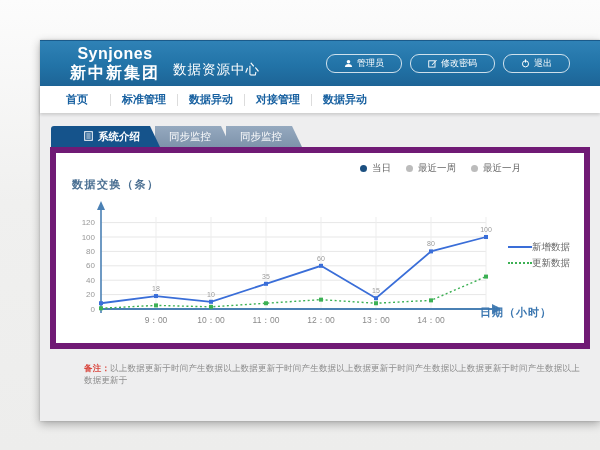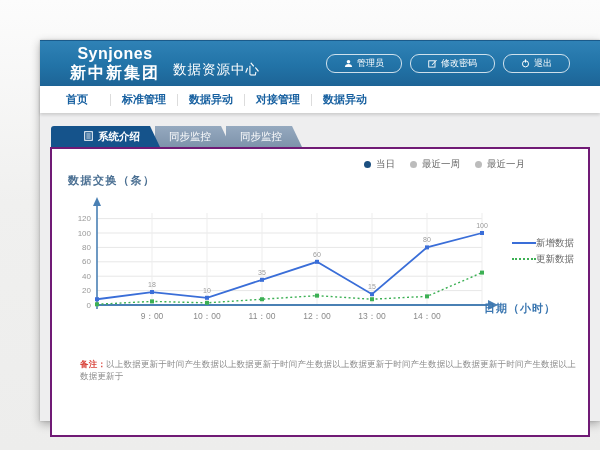--- a/index.html
+++ b/index.html
@@ -43,21 +43,21 @@
   .tabs { display:flex; height:21px; position:relative; z-index:2; margin-left:1px; }
   .tab {
     display:flex; align-items:center; justify-content:center; gap:5px;
     color:#fff; font-size:10.5px; padding:0 20px 0 14px; cursor:pointer;
     clip-path:polygon(0 0, calc(100% - 10px) 0, 100% 100%, 0 100%);
   }
   .tab.active   { background:#15538b; z-index:3; border-top-left-radius:3px; font-weight:700;padding-left:33px; }
   .tab.inactive { background:linear-gradient(180deg,#95a9bf 0%,#7e93ab 100%); margin-left:-5px; }
   .tab.t2 { z-index:2; } .tab.t3 { z-index:1; }
   
-  .panel { position:relative; background:#fff; border:2px solid #701a75; height:290px; }
+  .panel { position:relative; background:#fff; border:6px solid #701a75; height:202px; }
   .range-filter { position:absolute; top:9px; right:63px; display:flex; gap:15px; }
   .rf-item { display:flex; align-items:center; gap:5px; font-size:9.5px; color:#666; cursor:pointer; }
   .rf-dot { width:7px; height:7px; border-radius:50%; }
   .rf-dot.sel { background:#1b4f80; }
   .rf-dot.unsel { background:#bcbcbc; }
   .ylabel {
     position:absolute; left:16px; top:24px;
     font-size:11px; font-weight:700; color:#4a6f92; letter-spacing:1.5px;
   }
   .chart-svg { position:absolute; left:0; top:34px; font-family:"Liberation Sans","DejaVu Sans",sans-serif; }

